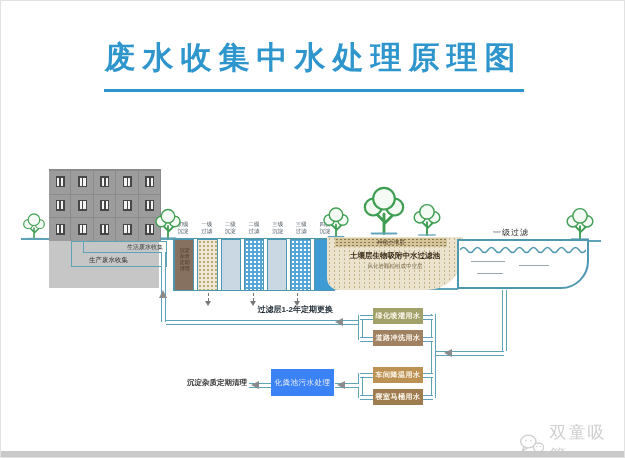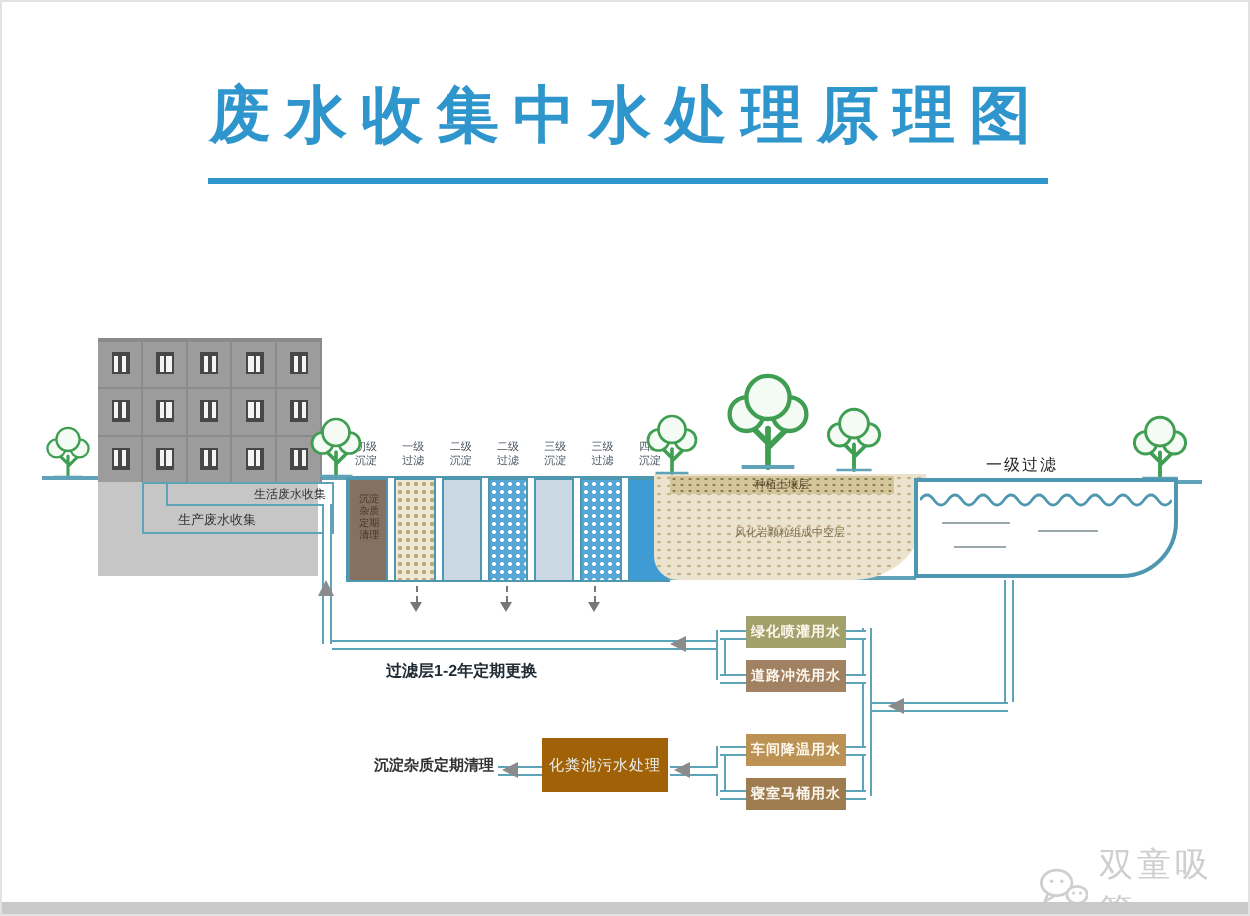--- a/index.html
+++ b/index.html
@@ -41,21 +41,21 @@
   .tank-box{left:172px;top:237px;width:162px;height:53px;border:1.6px solid #4e97b0;box-sizing:border-box;background:#fff;display:flex;gap:3px;}
   .cell{flex:1;border:1px solid #4e97b0;border-bottom:none;box-sizing:border-box;}
   .c-brown{background:#86705f;}
   .c-sand{background:#efe8d4;background-image:radial-gradient(#bba873 1px,transparent 1.2px);background-size:4px 4px;}
   .c-settle{background:#c9d8e3;}
   .c-fblue{background:#57a6d8;background-image:radial-gradient(#ffffff 0.9px,transparent 1.1px);background-size:4px 4px;}
   .c-water{background:#3e9bd3;}
   .tank-note{padding:7px 2px 0 3px;font-size:5px;line-height:6px;color:#463528;text-align:center;}
   .drop{position:absolute;width:0;height:8px;border-left:1.2px dashed #777;}
   .drop::after{content:'';position:absolute;left:-3.6px;top:8px;border-left:3px solid transparent;border-right:3px solid transparent;border-top:5px solid #777;}
-  .tank-footnote{left:192px;top:303px;width:140px;text-align:left;font-size:8px;font-weight:600;color:#1f2a33;margin-top:26px;}
+  .tank-footnote{left:192px;top:303px;width:140px;text-align:right;font-size:8px;font-weight:600;color:#1f2a33;}
 
   
   .mound{left:326px;top:236px;width:136px;height:53px;background:#ebe3ce;
     background-image:radial-gradient(#c4b289 0.8px,transparent 1px);background-size:5px 4px;
     border-bottom-left-radius:12px;border-bottom-right-radius:36px;}
   .mound-band{left:334px;top:237px;width:112px;height:9px;background:#d5c59b;
     background-image:radial-gradient(#8a784f 0.7px,transparent 0.9px);background-size:4px 3px;
     display:flex;align-items:center;justify-content:center;}
   .mound-band-label{font-size:5.5px;color:#4a3a20;}
   .mound-main{left:326px;top:250px;width:136px;text-align:center;font-size:7.5px;font-weight:bold;color:#3a2a18;}
@@ -65,21 +65,21 @@
   .pool{left:456px;top:238px;width:132px;height:50px;border:2px solid #4e97b0;box-sizing:border-box;background:#fff;border-bottom-right-radius:28px;}
   .pool-label{left:492px;top:226px;font-size:8px;color:#222;letter-spacing:1px;}
   .pool-dash{position:absolute;height:1px;background:#9aa7ad;}
 
   
   .rbox{position:absolute;left:372px;width:50px;height:16px;color:#fdf8ee;font-size:7px;font-weight:bold;
         display:flex;align-items:center;justify-content:center;letter-spacing:0.5px;}
   .b1{background:#a2a06b;} .b2{background:#a08263;} .b3{background:#bc9254;} .b4{background:#9e7c50;}
 
   
-  .septic{left:270px;top:368px;width:63px;height:27px;background:#a16207;display:flex;align-items:center;justify-content:center;
+  .septic{left:270px;top:368px;width:63px;height:27px;background:#3b82f6;display:flex;align-items:center;justify-content:center;
           color:#e9eef0;font-size:7.5px;letter-spacing:0.5px;}
   .sewer-label{left:184px;top:377px;width:62px;text-align:right;font-size:7.5px;font-weight:bold;color:#333;}
 
   
   .tree{position:absolute;}
 
   
   .watermark{left:518px;top:420px;display:flex;align-items:center;gap:5px;color:#cfcfcf;}
   .wm-text{font-size:17px;letter-spacing:2px;color:#cfcfcf;}
   .bottom-strip{left:0;top:450px;width:625px;height:8px;background:#c9c9c9;}
@@ -148,20 +148,21 @@
   <div class="drop" style="left:252px;top:292px;"></div>
   <div class="drop" style="left:296px;top:292px;"></div>
   <div class="abs tank-footnote">过滤层1-2年定期更换</div>
 
   <div class="groundline" style="left:333px;top:287px;width:124px;background:#5fa3b8;"></div>
 
   <div class="abs mound"></div>
   <div class="abs mound-band">
     <span class="mound-band-label">种植土壤层</span>
   </div>
+  <div class="abs mound-main">土壤层生物吸附中水过滤池</div>
   <div class="abs mound-sub">风化岩颗粒组成中空层</div>
 
   <svg class="tree" style="left:20px;top:211px;width:26px;height:27px;" viewBox="0 0 40 42">
       <use href="#treeShape"></use>
     </svg>
   <svg class="tree" style="left:152px;top:206px;width:30px;height:32px;" viewBox="0 0 40 42">
       <use href="#treeShape"></use>
     </svg>
   <svg class="tree" style="left:320px;top:204px;width:30px;height:33px;" viewBox="0 0 40 42">
       <use href="#treeShape"></use>

